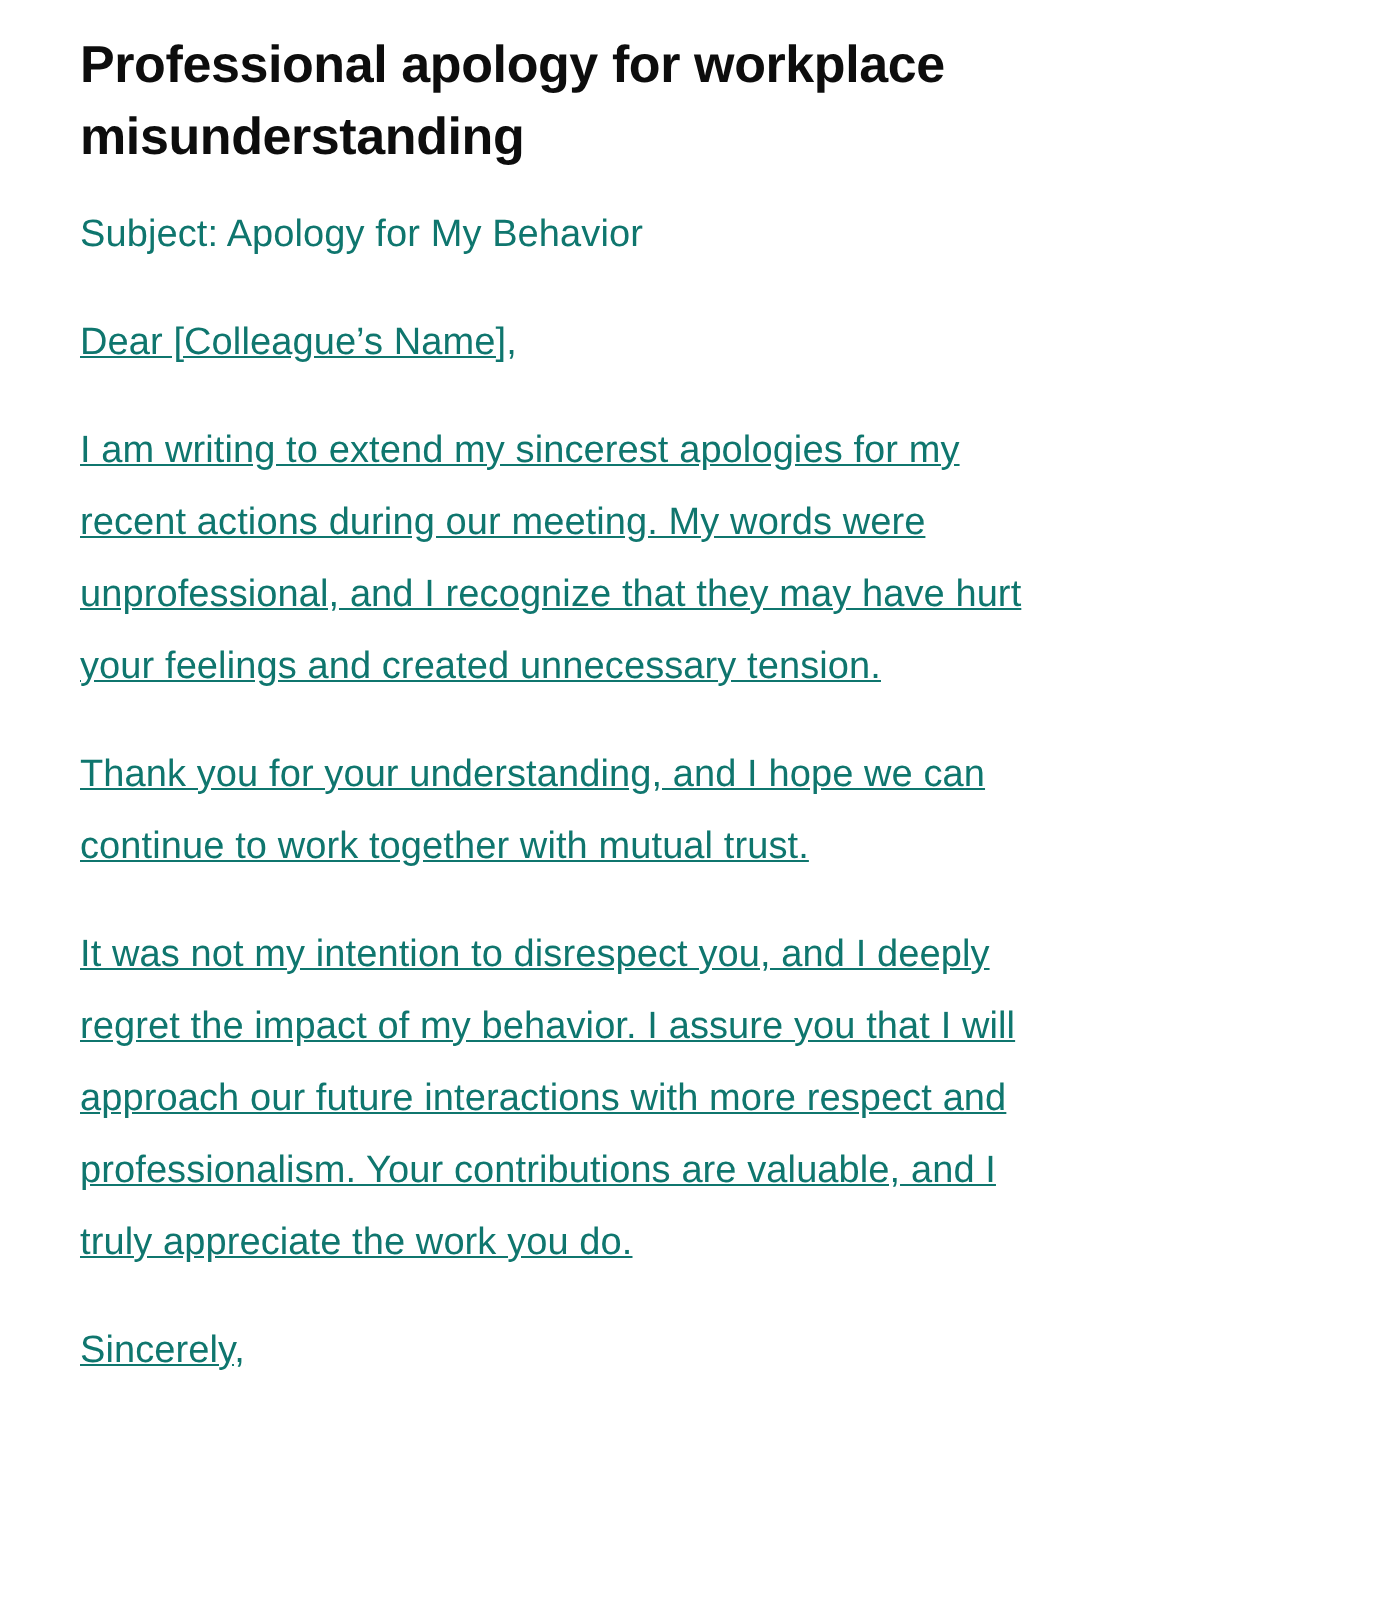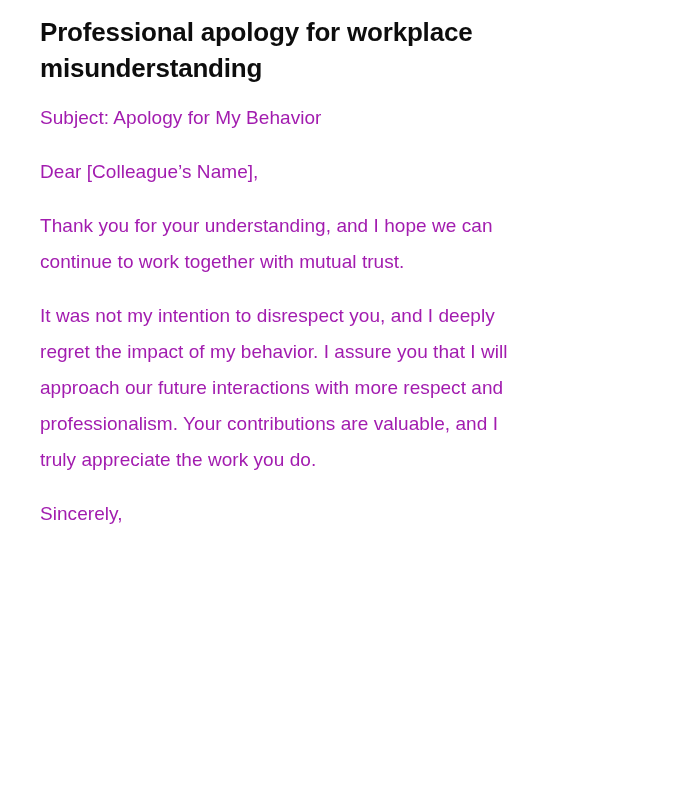--- a/index.html
+++ b/index.html
@@ -42,46 +42,48 @@
     margin: 0;
     padding: 0;
   }
 
   .para {
     margin: 0;
     padding: 0;
     font-size: 19px;
     line-height: 36px;
     font-weight: 400;
-    color: #a21caf;
+    color: #0f766e;
     letter-spacing: 0.05px;
     max-width: 602px;
   }
 
   .para.subject {
     margin-top: 14px;
   }
 
   .para.spaced {
     margin-top: 18px;
+    text-decoration: underline;
   }
 </style>
 </head>
 <body>
 
 <div class="document">
 
   <h1 class="doc-title">Professional apology for workplace misunderstanding</h1>
 
   <div class="letter-body">
 
     <p class="para subject">Subject: Apology for My Behavior</p>
 
     <p class="para spaced">Dear [Colleague’s Name],</p>
 
+    <p class="para spaced">I am writing to extend my sincerest apologies for my recent actions during our meeting. My words were unprofessional, and I recognize that they may have hurt your feelings and created unnecessary tension.</p>
 
     <p class="para spaced">Thank you for your understanding, and I hope we can continue to work together with mutual trust.</p>
 
     <p class="para spaced">It was not my intention to disrespect you, and I deeply regret the impact of my behavior. I assure you that I will approach our future interactions with more respect and professionalism. Your contributions are valuable, and I truly appreciate the work you do.</p>
 
     <p class="para spaced">Sincerely,</p>
 
 
   </div>
 </div>

